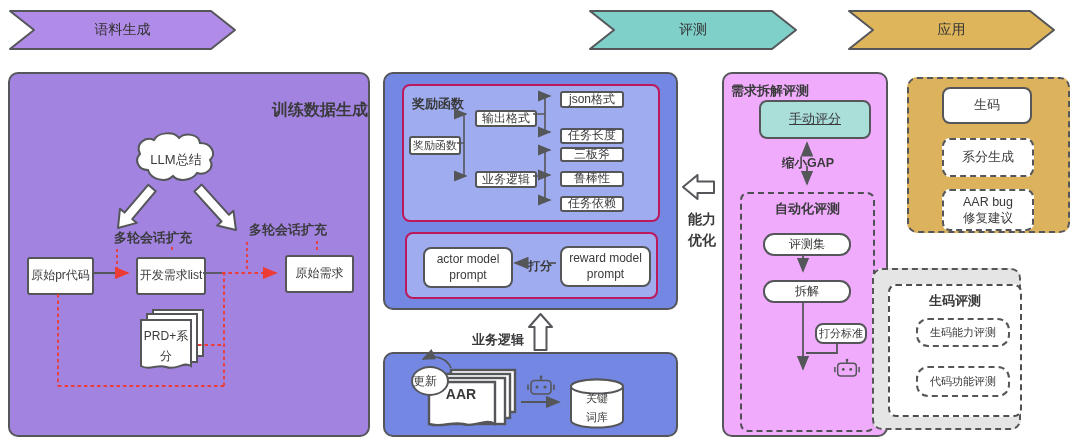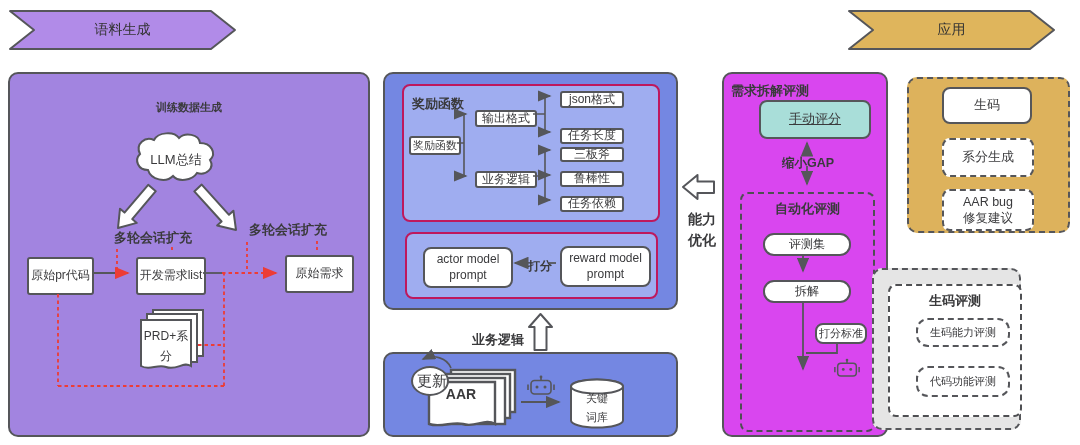--- a/index.html
+++ b/index.html
@@ -8,52 +8,58 @@
   
   .banner{position:absolute;top:10px;height:40px;}
   .banner svg{position:absolute;inset:0;}
   .banner-label{position:absolute;inset:0;display:flex;align-items:center;justify-content:center;
                 font-size:14px;font-weight:500;color:#333;}
   
   .panel{position:absolute;border:2px solid #55565a;border-radius:10px;box-sizing:border-box;}
   #panel-corpus{left:8px;top:72px;width:362px;height:365px;background:#a284e0;}
   #panel-grpo{left:383px;top:72px;width:295px;height:238px;background:#7487e2;}
   #panel-aar{left:383px;top:352px;width:295px;height:85px;background:#7487e2;}
-  #panel-eval{left:722px;top:72px;width:166px;height:365px;background:#d946ef;}
+  #panel-eval{left:722px;top:72px;width:166px;height:365px;background:#f0abfc;}
   #panel-apply{left:907px;top:77px;width:163px;height:156px;background:#ddb25c;border-style:dashed;}
   #panel-cgeval{left:872px;top:268px;width:149px;height:162px;background:#e5e5e5;border-style:dashed;}
   .group{position:absolute;box-sizing:border-box;border:2px solid #be185d;border-radius:8px;background:#9fadf0;}
   .group.dashed-group{background:transparent;border-style:dashed;border-color:#4e4f52;}
   .group.white-group{background:#fff;border-style:dashed;border-color:#4e4f52;}
   
   .box{position:absolute;box-sizing:border-box;background:#fff;border:2px solid #55565a;border-radius:3px;
        display:flex;flex-direction:column;align-items:center;justify-content:center;
        text-align:center;font-size:12px;color:#3a3a3c;line-height:1.3;}
   .r8{border-radius:8px;} .r11{border-radius:11px;} .r12{border-radius:12px;}
   .dashed{border-style:dashed;} .transparent{background:transparent;}
   .fs11{font-size:11px;} .fs12{font-size:12px;} .fs13{font-size:13px;}
   .lbl{position:absolute;font-weight:bold;color:#3a3a3c;text-align:center;}
-  .title13{font-size:13px;} .title15{font-size:11px;}
+  .title13{font-size:13px;} .title15{font-size:16px;text-align:right;}
   #overlay{position:absolute;left:0;top:0;width:1080px;height:445px;pointer-events:none;}
   .icon-wrap{position:absolute;}
   .icon-wrap svg{position:absolute;left:0;top:0;}
   .icon-text{position:absolute;text-align:center;color:#3a3a3c;}
   .ellipse{position:absolute;background:#fff;border:2px solid #55565a;border-radius:50%;
-           display:flex;align-items:center;justify-content:flex-end;font-size:15px;color:#3a3a3c;box-sizing:border-box;}
+           display:flex;align-items:center;justify-content:flex-start;font-size:12px;color:#3a3a3c;box-sizing:border-box;}
 </style>
 </head>
 <body>
 
 <div id="stage">
 
   <div class="banner" style="left:8px;width:229px;">
     <svg width="229" height="40" viewBox="0 0 229 40">
       <polygon points="2,1 203,1 227,20 203,39 2,39 26,20" fill="#b18be8" stroke="#55565a" stroke-width="2" stroke-linejoin="round"></polygon>
     </svg>
     <div class="banner-label">语料生成</div>
+  </div>
+  <div class="banner" style="left:588px;width:210px;">
+    <svg width="210" height="40" viewBox="0 0 210 40">
+      <polygon points="2,1 184,1 208,20 184,39 2,39 26,20" fill="#7fd0c9" stroke="#55565a" stroke-width="2" stroke-linejoin="round"></polygon>
+    </svg>
+    <div class="banner-label">评测</div>
   </div>
   <div class="banner" style="left:847px;width:209px;">
     <svg width="209" height="40" viewBox="0 0 209 40">
       <polygon points="2,1 183,1 207,20 183,39 2,39 26,20" fill="#dfb55c" stroke="#55565a" stroke-width="2" stroke-linejoin="round"></polygon>
     </svg>
     <div class="banner-label">应用</div>
   </div>
 
   <div class="panel" id="panel-corpus">
     <div class="lbl title15" style="left:0;right:0;top:26px;">训练数据生成</div>

